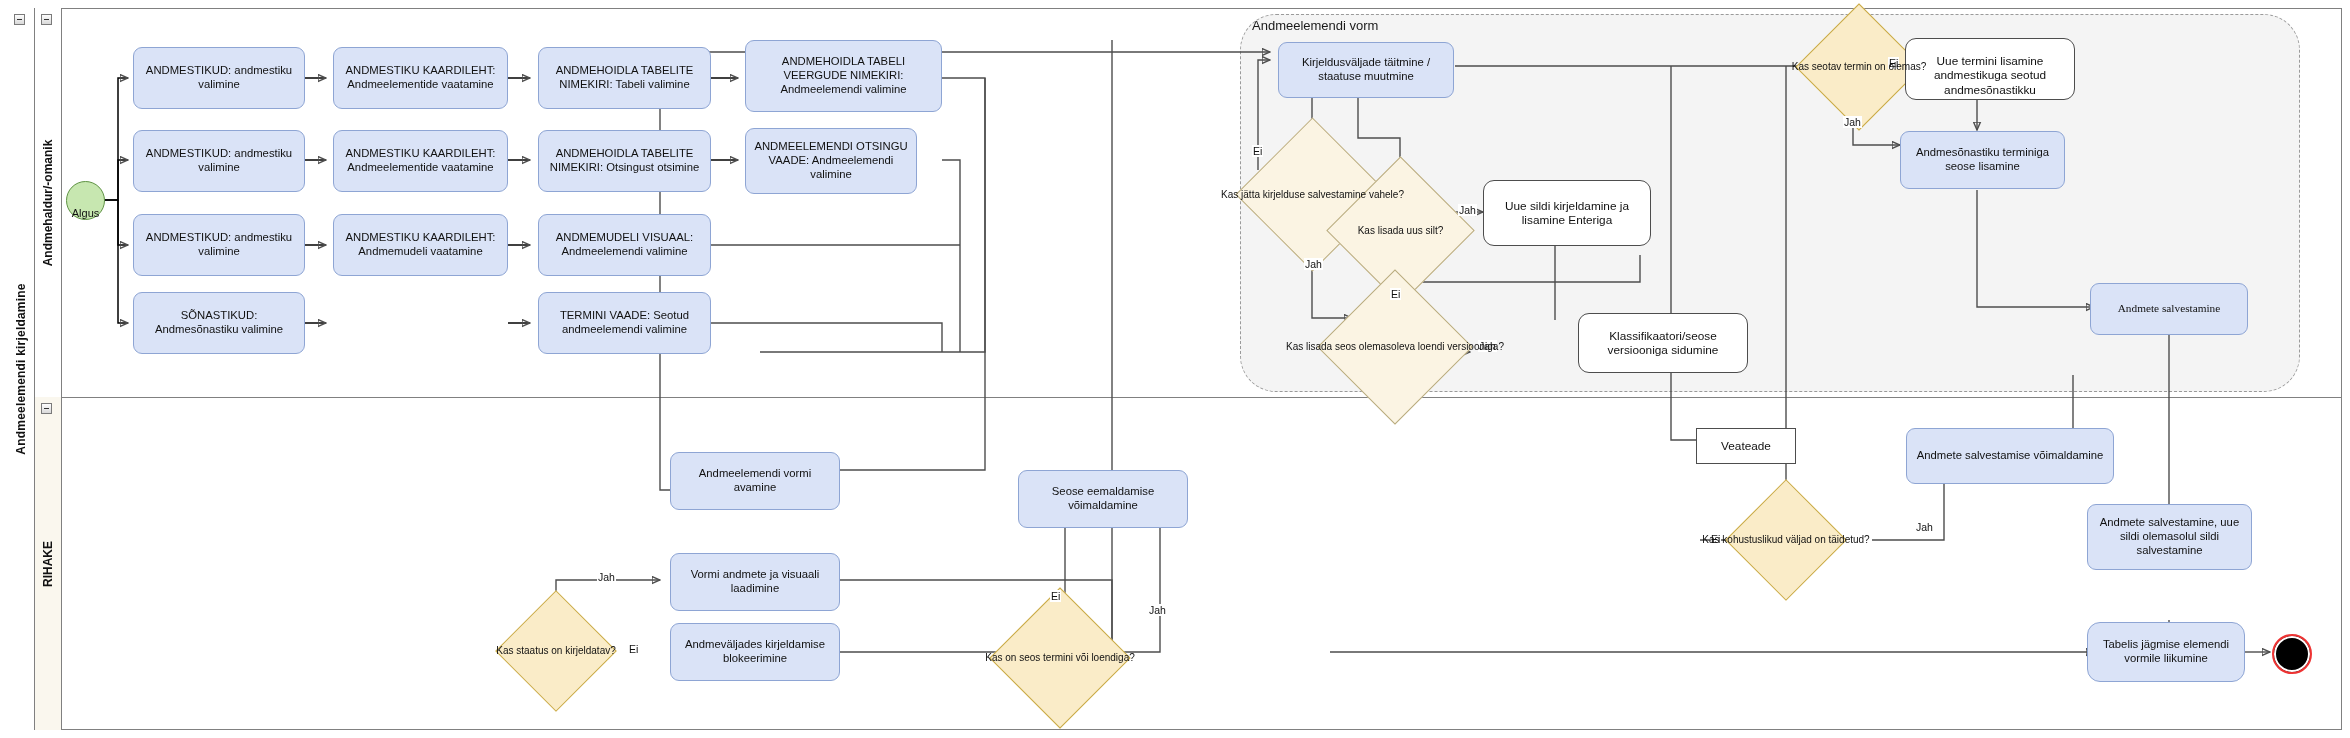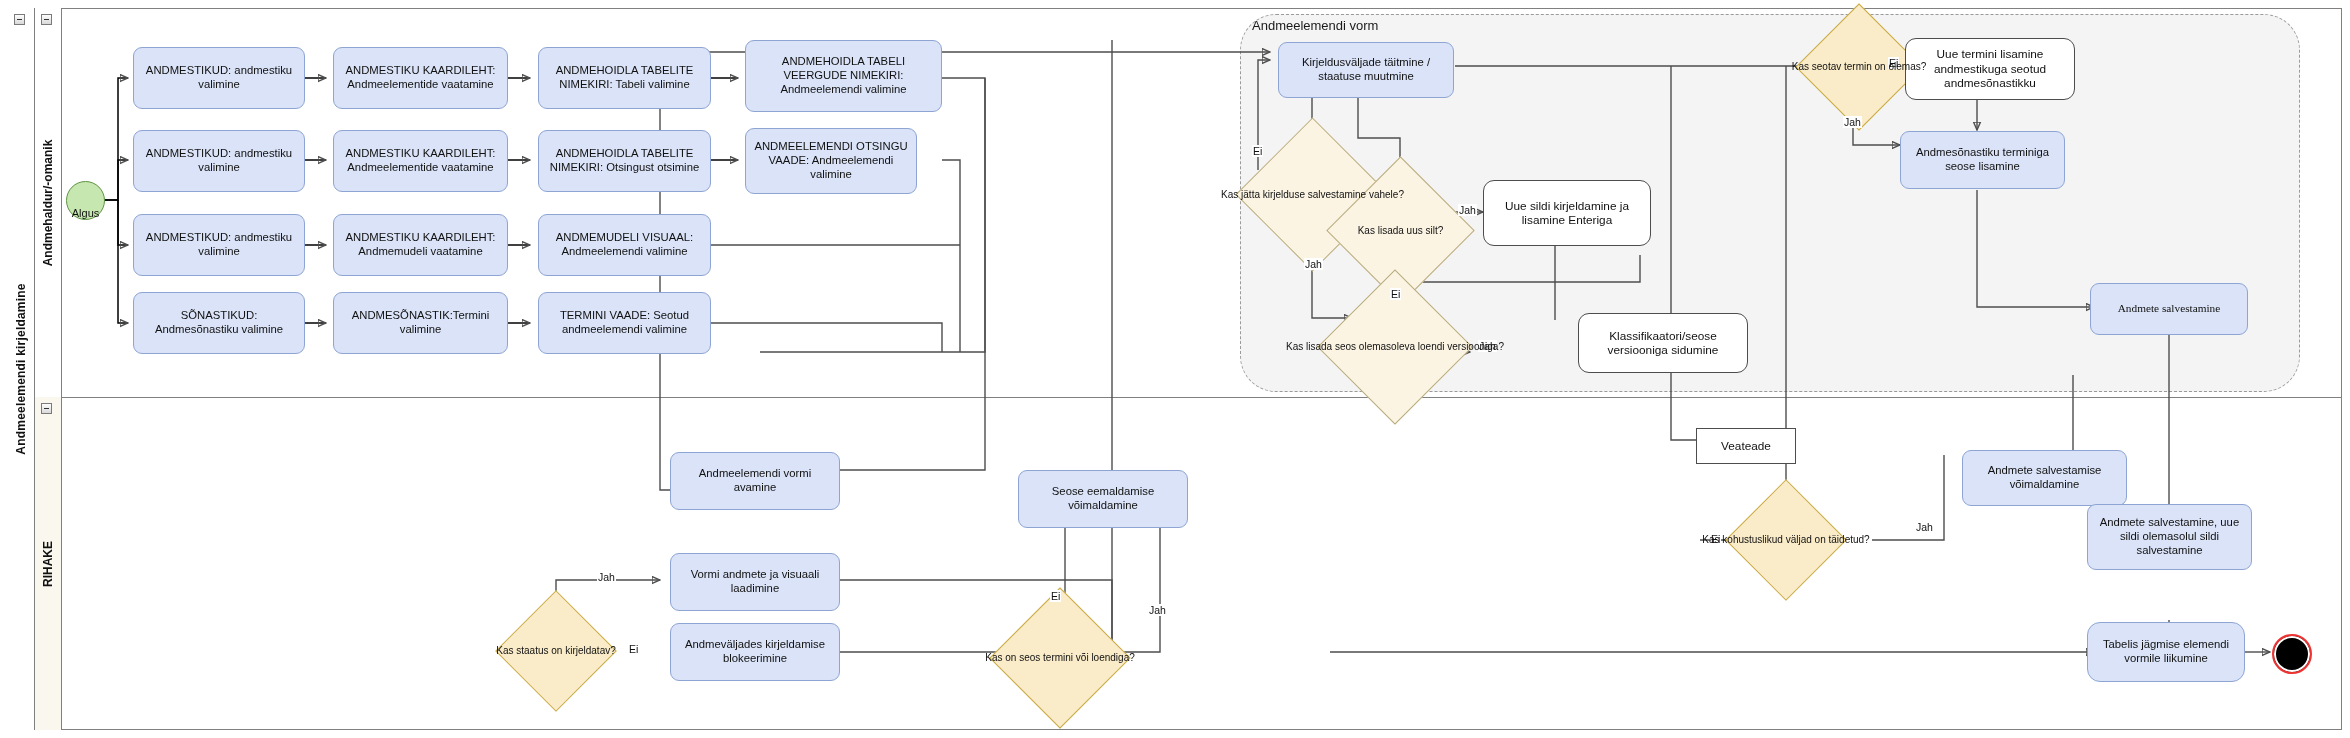--- a/index.html
+++ b/index.html
@@ -183,23 +183,20 @@
   <div class="node task" style="left:333px;top:214px;width:175px;height:62px;">
       <span>ANDMESTIKU KAARDILEHT: Andmemudeli vaatamine</span>
     </div>
   <div class="node task" style="left:538px;top:214px;width:173px;height:62px;">
       <span>ANDMEMUDELI VISUAAL: Andmeelemendi valimine</span>
     </div>
 
   <div class="node task" style="left:133px;top:292px;width:172px;height:62px;">
       <span>SÕNASTIKUD: Andmesõnastiku valimine</span>
     </div>
-  <div class="node task" style="left:333px;top:292px;width:175px;height:62px;">
-      <span>ANDMESÕNASTIK:Termini valimine</span>
-    </div>
   <div class="node task" style="left:538px;top:292px;width:173px;height:62px;">
       <span>TERMINI VAADE: Seotud andmeelemendi valimine</span>
     </div>
 
   <div class="node task" style="left:1278px;top:42px;width:176px;height:56px;">
       <span>Kirjeldusväljade täitmine / staatuse muutmine</span>
     </div>
 
   <div class="node gw" style="left:1258px;top:140px;width:109px;height:109px;">
     <span class="dia pale"></span>
@@ -222,21 +219,21 @@
 
   <div class="node plain" style="left:1578px;top:313px;width:170px;height:60px;">
       <span>Klassifikaatori/seose versiooniga sidumine</span>
     </div>
 
   <div class="node gw" style="left:1814px;top:22px;width:90px;height:90px;">
     <span class="dia"></span>
     <span class="lbl"><span>Kas seotav termin on olemas?</span></span>
   </div>
 
-  <div class="node plain" style="left:1905px;top:38px;width:170px;height:62px;">
+  <div class="node plain" style="left:1905px;top:38px;width:170px;height:62px;align-items:flex-end;">
       <span>Uue termini lisamine andmestikuga seotud andmesõnastikku</span>
     </div>
 
   <div class="node task" style="left:1900px;top:131px;width:165px;height:58px;">
       <span>Andmesõnastiku terminiga seose lisamine</span>
     </div>
 
   <div class="node task" style="left:2090px;top:283px;width:158px;height:52px;font-family:Liberation Serif, serif;">
       <span>Andmete salvestamine</span>
     </div>
@@ -269,21 +266,21 @@
 
   <div class="node rect" style="left:1696px;top:428px;width:100px;height:36px;">
       <span>Veateade</span>
     </div>
 
   <div class="node gw" style="left:1743px;top:497px;width:86px;height:86px;">
     <span class="dia"></span>
     <span class="lbl"><span>Kas kohustuslikud väljad on täidetud?</span></span>
   </div>
 
-  <div class="node task" style="left:1962px;top:428px;width:165px;height:56px;margin-top:22px;">
+  <div class="node task" style="left:1906px;top:428px;width:208px;height:56px;">
       <span>Andmete salvestamise võimaldamine</span>
     </div>
 
   <div class="node task" style="left:2087px;top:504px;width:165px;height:66px;">
       <span>Andmete salvestamine, uue sildi olemasolul sildi salvestamine</span>
     </div>
 
   <div class="node task" style="left:2087px;top:622px;width:158px;height:60px;border-radius:13px;">
       <span>Tabelis jägmise elemendi vormile liikumine</span>
     </div>

